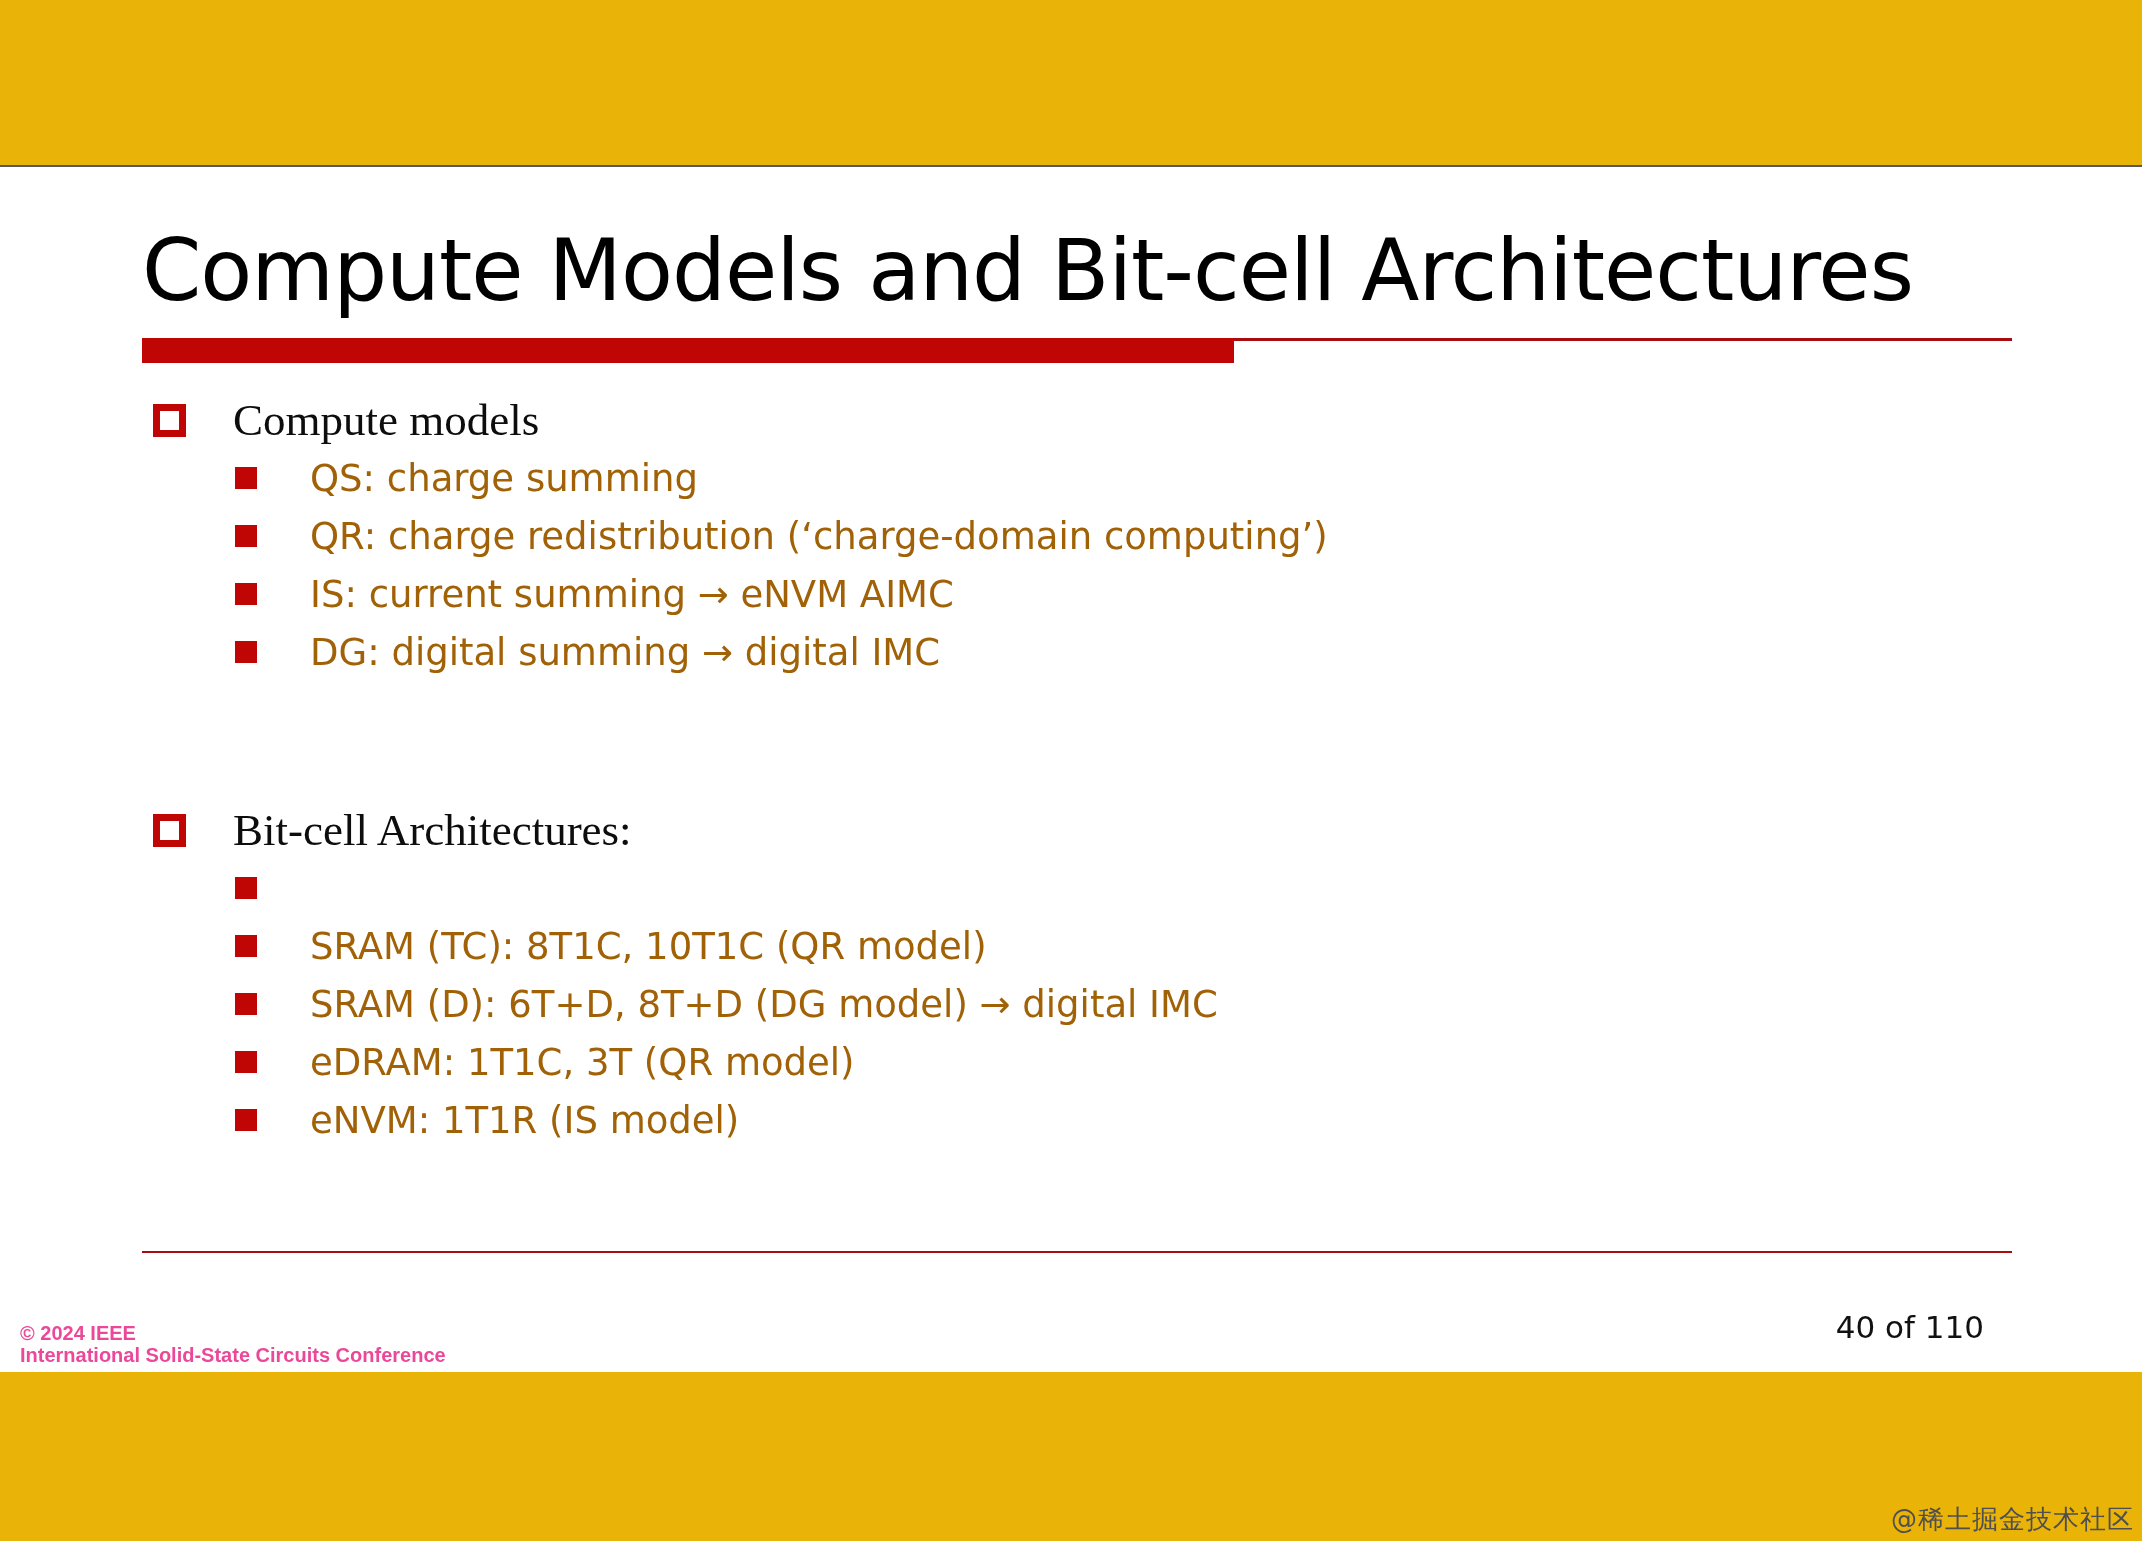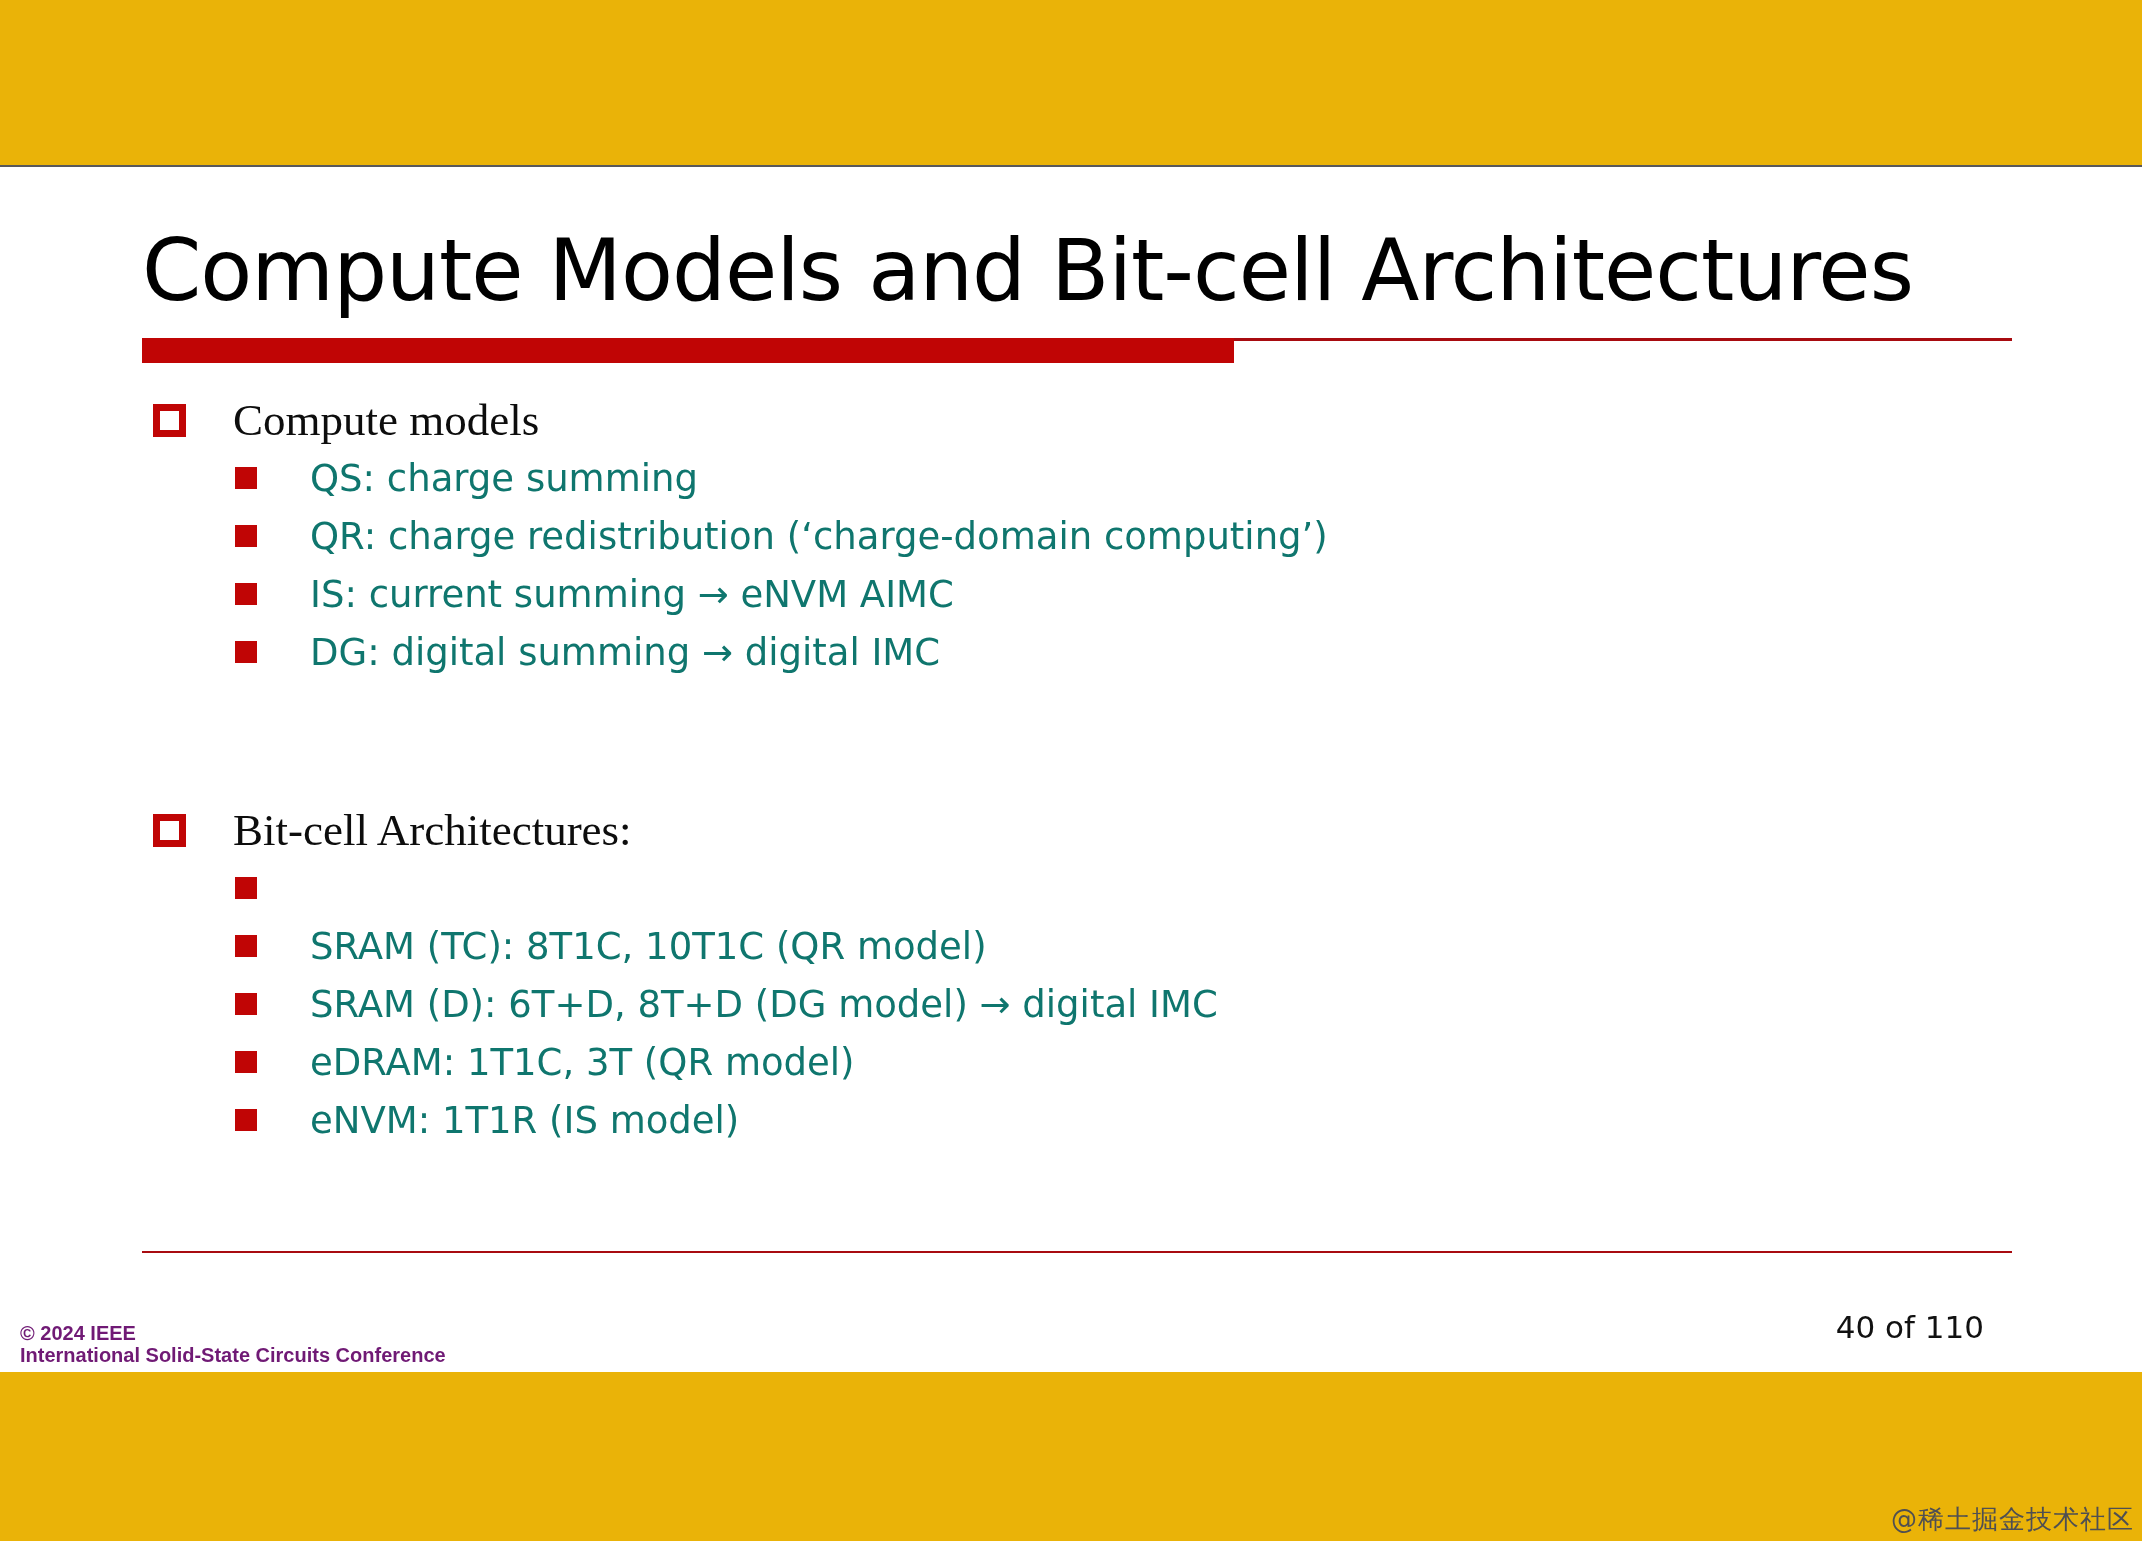--- a/index.html
+++ b/index.html
@@ -31,31 +31,31 @@
   .bullet-hollow{
     width:19px;height:19px;border:7px solid #c00505;
     flex:0 0 auto;margin-right:47px;background:#fff;
   }
   .heading-text{font-size:45px;color:#0d0d0d;white-space:nowrap;font-family:Liberation Serif, serif;}
   .item-row{padding-left:82px;}
   .bullet-filled{
     width:22px;height:22px;background:#c00505;
     flex:0 0 auto;margin-right:53px;
   }
-  .item-text{font-size:37px;color:#0f766e;white-space:nowrap;}
+  .item-text{font-size:37px;color:#a16207;white-space:nowrap;}
   
   .footer-rule{position:absolute;left:142px;top:1251px;width:1870px;height:2px;background:#a80b10;}
   .page-num{
     position:absolute;right:158px;top:1309px;
     font-size:31px;color:#111;white-space:nowrap;
   }
   .copyright{
     position:absolute;left:20px;top:1322px;
     font-family:"Liberation Sans",sans-serif;font-weight:700;
-    font-size:20px;line-height:22px;color:#701a75;
+    font-size:20px;line-height:22px;color:#ec4899;
   }
 </style>
 </head>
 <body>
 
 <div class="stage">
 
   <div class="bar top"></div>
 
   <h1 class="slide-title">Compute Models and Bit-cell Architectures</h1>

